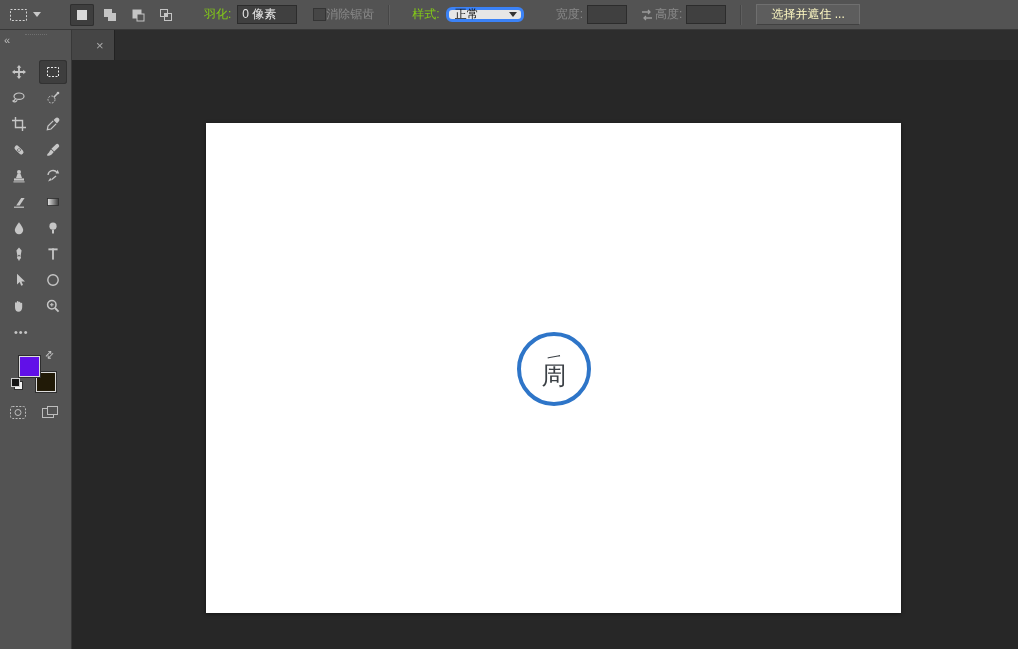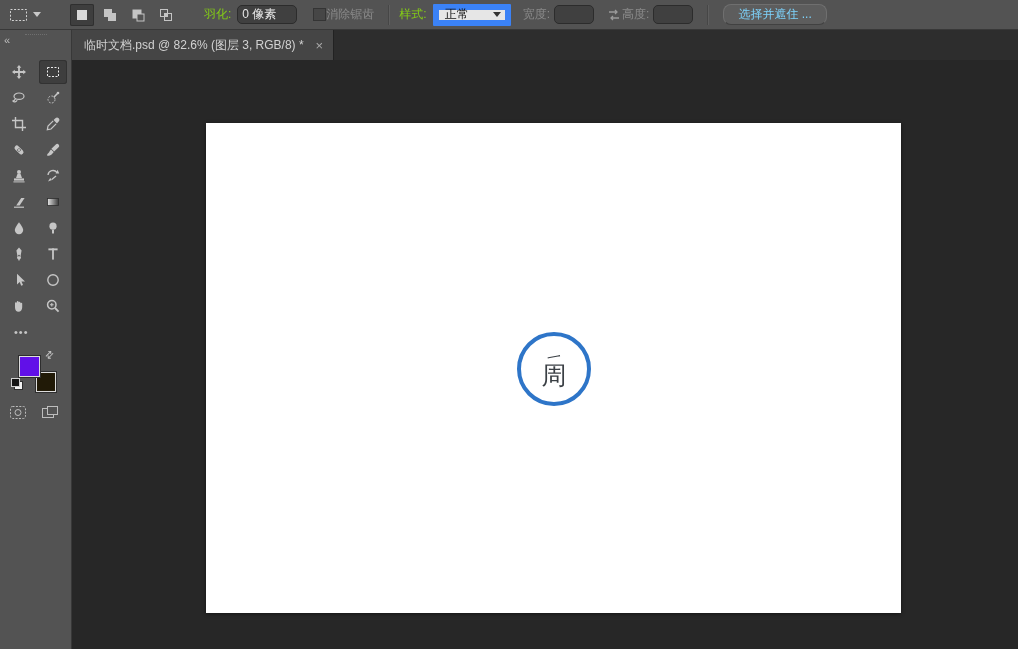--- a/index.html
+++ b/index.html
@@ -9,29 +9,29 @@
   
   #options-bar{position:absolute;left:0;top:0;width:1018px;height:30px;background:#535353;
     border-bottom:1px solid #383838;display:flex;align-items:center;padding-left:8px;box-sizing:border-box;z-index:5;}
   .preset{display:flex;align-items:center;gap:3px;width:48px;height:26px;cursor:default;}
   .chev{width:0;height:0;border-left:4px solid transparent;border-right:4px solid transparent;border-top:5px solid #c9c9c9;}
   .modes{display:flex;margin-left:14px;gap:4px;}
   .mode-btn{width:24px;height:22px;display:flex;align-items:center;justify-content:center;background:transparent;border:none;padding:0;}
   .mode-btn.selected{background:#3e3e3e;border-radius:2px;box-shadow:inset 0 0 0 1px #2f2f2f;}
   .lbl{color:#84cc16;white-space:nowrap;}
   .lbl.disabled{color:#8a8a8a;}
-  .ob-input{height:17px;background:#404040;border:1px solid #2c2c2c;border-radius:5px;color:#e8e8e8;
+  .ob-input{height:17px;background:#404040;border:1px solid #2c2c2c;border-radius:0;color:#e8e8e8;
     font-size:12px;padding:0 4px;font-family:inherit;}
   .checkbox{width:11px;height:11px;background:#464646;border:1px solid #343434;display:inline-block;margin-left:16px;}
   .vdiv{width:1px;height:20px;background:#464646;border-right:1px solid #5e5e5e;margin-left:14px;}
-  .combo{margin-left:6px;width:78px;height:22px;background:#e6e6e6;border:6px solid #3b82f6;border-radius:1px;
+  .combo{margin-left:6px;width:78px;height:15px;background:#e6e6e6;border:3px solid #3b82f6;border-radius:6px;
     display:flex;align-items:center;justify-content:space-between;color:#141414;padding-left:6px;box-sizing:border-box;}
   .combo .chev{border-top-color:#333;margin-right:4px;}
   .sm-btn{margin-left:14px;height:21px;padding:0 14px;background:#5d5d5d;border:1px solid #6f6f6f;border-bottom-color:#414141;
-    border-radius:8px;color:#7dd3fc;font-size:12px;font-family:inherit;}
+    border-radius:1px;color:#fef9c3;font-size:12px;font-family:inherit;}
   
   #toolbar{position:absolute;left:0;top:30px;width:72px;bottom:0;background:#535353;border-right:1px solid #383838;box-sizing:border-box;z-index:4;}
   .tb-head{height:14px;position:relative;}
   .collapse{position:absolute;left:4px;top:1px;font-size:11px;color:#bdbdbd;line-height:11px;cursor:default;}
   .grip{width:22px;height:2px;border-top:1px dotted #6f6f6f;margin:4px auto 0;}
   .tools{position:absolute;top:30px;left:0;width:72px;display:grid;grid-template-columns:repeat(2,28px);
     justify-content:center;column-gap:6px;row-gap:2px;}
   .tool{width:28px;height:24px;display:flex;align-items:center;justify-content:center;background:transparent;border:none;padding:0;}
   .tool.selected{background:#3e3e3e;border-radius:3px;box-shadow:inset 0 0 0 1px #323232;}
   .more{position:absolute;top:294px;left:10px;color:#c6c6c6;font-size:11px;letter-spacing:1px;background:none;border:none;padding:2px 4px;}
@@ -100,27 +100,27 @@
     </div>
 
     <span class="lbl" style="margin-left:26px">羽化:</span>
     <input class="ob-input" style="width: 50px; margin-left: 6px;" value="0 像素">
 
     <span class="checkbox"></span>
     <span class="lbl disabled" style="">消除锯齿</span>
 
     <span class="vdiv"></span>
 
-    <span class="lbl" style="margin-left:9px">样式:</span>
+    <span class="lbl" style="margin-left:22px">样式:</span>
     <div class="combo">
       <span>正常</span>
       <span class="chev"></span>
     </div>
 
-    <span class="lbl disabled" style="margin-left:12px">宽度:</span>
+    <span class="lbl disabled" style="margin-left:32px">宽度:</span>
     <input class="ob-input" style="width: 30px; margin-left: 4px;" disabled="" value="">
 
     <svg width="16" height="16" viewBox="0 0 16 16" style="margin-left:12px">
       <path d="M3 5 H11 M9 3 L11 5 L9 7 M13 11 H5 M7 9 L5 11 L7 13" fill="none" stroke="#9a9a9a" stroke-width="1.3"></path>
     </svg>
 
     <span class="lbl disabled" style="">高度:</span>
     <input class="ob-input" style="width: 30px; margin-left: 4px;" disabled="" value="">
 
     <span class="vdiv"></span>
@@ -297,21 +297,20 @@
     <button class="smode">
       <svg width="18" height="15" viewBox="0 0 18 15">
         <rect x="1.5" y="3.5" width="11" height="9" fill="none" stroke="#bdbdbd"></rect>
         <rect x="6.5" y="1.5" width="10" height="8" fill="#535353" stroke="#bdbdbd"></rect>
       </svg>
     </button>
   </div>
 
   <div id="tab-strip">
     <div class="tab">
-      <span>临时文档.psd @ 82.6% (图层 3, RGB/8) *</span>
       <span class="tab-close">×</span>
     </div>
   </div>
 
   <div id="canvas">
     <div id="document">
       <div class="logo">
         <span class="logo-top">一</span>
         <span class="logo-main">周</span>
       </div>

